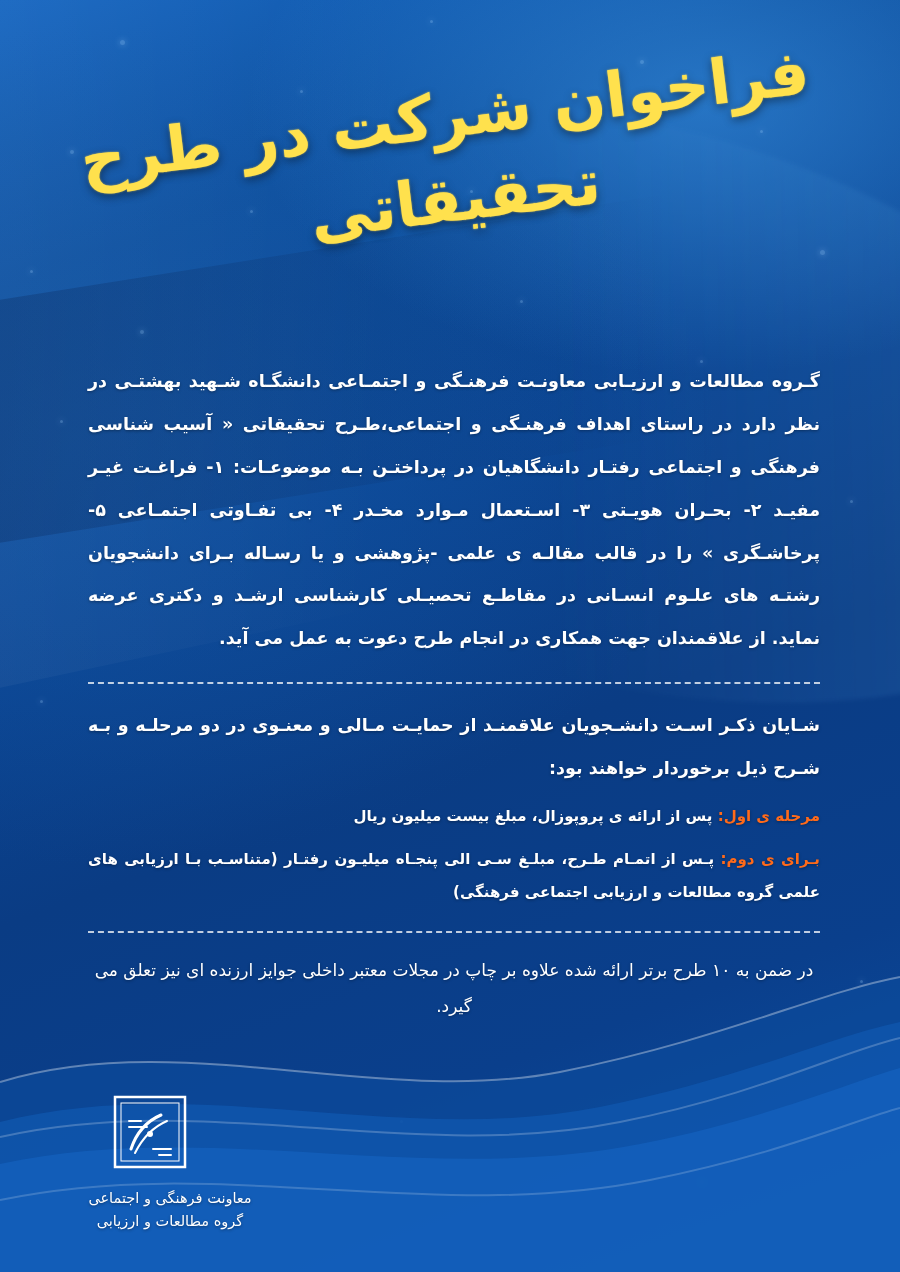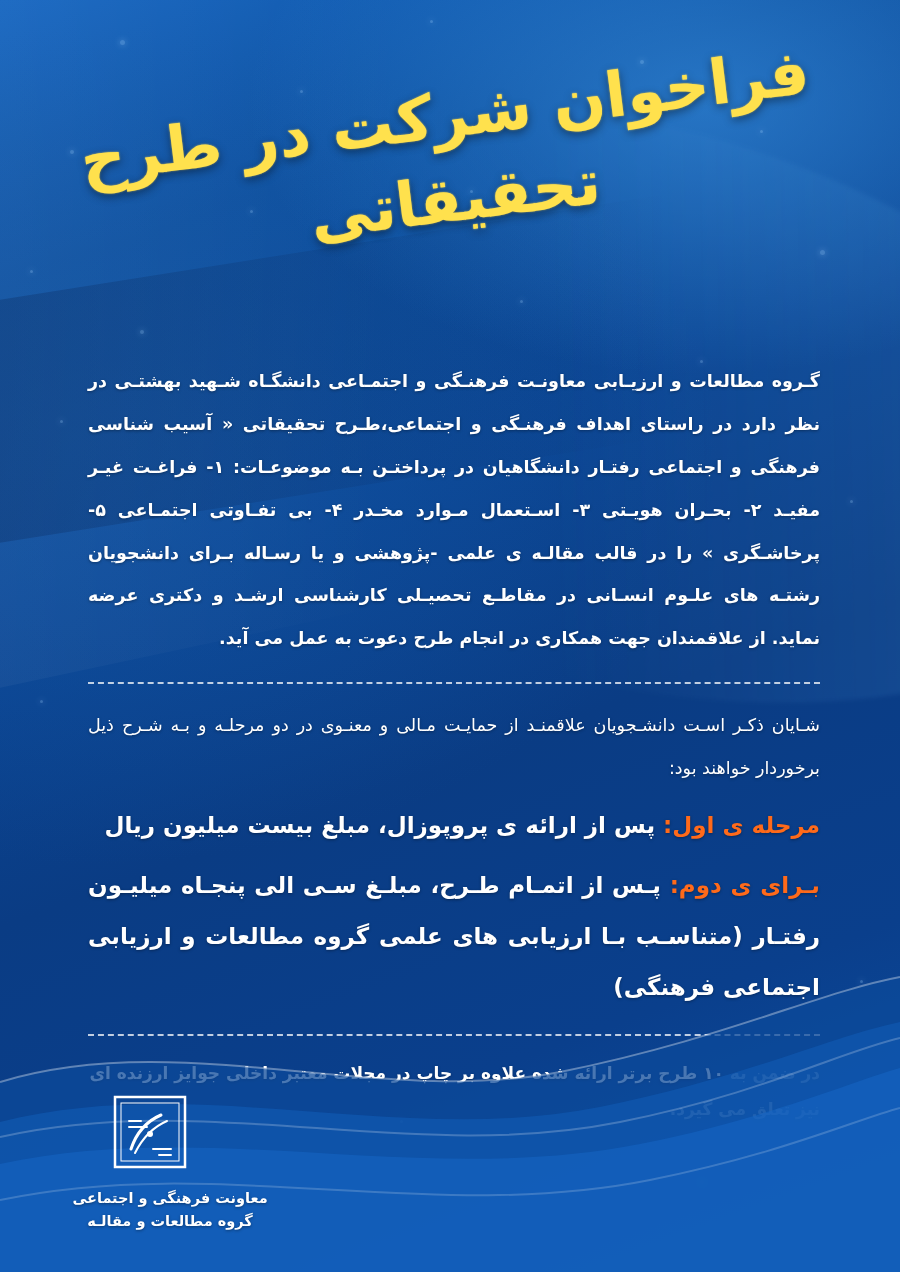--- a/index.html
+++ b/index.html
@@ -101,60 +101,61 @@
     height: 0;
     border-top: 2px dashed rgba(255,255,255,0.75);
   }
   .support-block p {
     margin: 0;
     color: #ffffff;
     font-size: 17.5px;
     line-height: 2.45;
     text-align: justify;
     text-align-last: right;
-    font-weight: normal;
+    font-weight: bold;
     text-shadow: 0 1px 3px rgba(0,0,0,0.35);
   }
   .stage {
     margin-top: 10px;
-    font-size: 23px;
+    font-size: 15px;
     line-height: 2.2;
     font-weight: bold;
     color: #ffffff;
     text-align: justify;
     text-align-last: right;
     text-shadow: 0 1px 3px rgba(0,0,0,0.35);
   }
   .stage .lbl {
     color: #ff6a1a;
   }
   .final-note {
     color: #ffffff;
     font-size: 17px;
-    font-weight: bold;
+    font-weight: normal;
     line-height: 2.1;
+    text-align: center;
     text-shadow: 0 1px 3px rgba(0,0,0,0.35);
   }
   .footer {
     position: absolute;
     left: 0;
     bottom: 40px;
     width: 300px;
     text-align: center;
     color: #ffffff;
   }
   .logo {
     width: 86px;
     height: 86px;
     margin: 0 auto 10px auto;
     position: relative;
   }
   .footer-lines {
     font-size: 14.5px;
-    font-weight: bold;
+    font-weight: normal;
     line-height: 1.55;
     text-shadow: 0 1px 3px rgba(0,0,0,0.4);
     padding-left: 40px;
   }
 </style>
 </head>
 <body>
 
 <div class="poster">
 
@@ -231,17 +232,17 @@
         <rect x="14" y="12" width="58" height="58" fill="none" stroke="#ffffff" stroke-width="1"></rect>
         <path d="M24,58 C30,40 40,30 54,24" fill="none" stroke="#ffffff" stroke-width="3" stroke-linecap="round"></path>
         <path d="M28,62 C36,46 46,36 60,30" fill="none" stroke="#ffffff" stroke-width="2" stroke-linecap="round"></path>
         <path d="M22,30 L34,30 M22,36 L40,36" stroke="#ffffff" stroke-width="2" stroke-linecap="round"></path>
         <path d="M46,58 L64,58 M52,64 L64,64" stroke="#ffffff" stroke-width="2" stroke-linecap="round"></path>
         <circle cx="43" cy="43" r="3" fill="#ffffff"></circle>
       </svg>
     </div>
     <div class="footer-lines">
       <div>معاونت فرهنگی و اجتماعی</div>
-      <div>گروه مطالعات و مقالـه</div>
+      <div>گروه مطالعات و ارزیابی</div>
     </div>
   </div>
 
 </div>
 
 </body></html>

